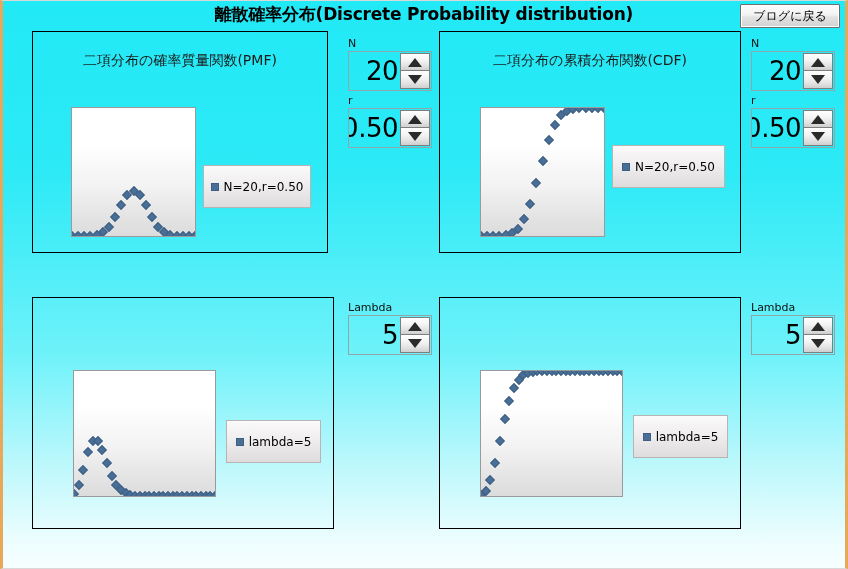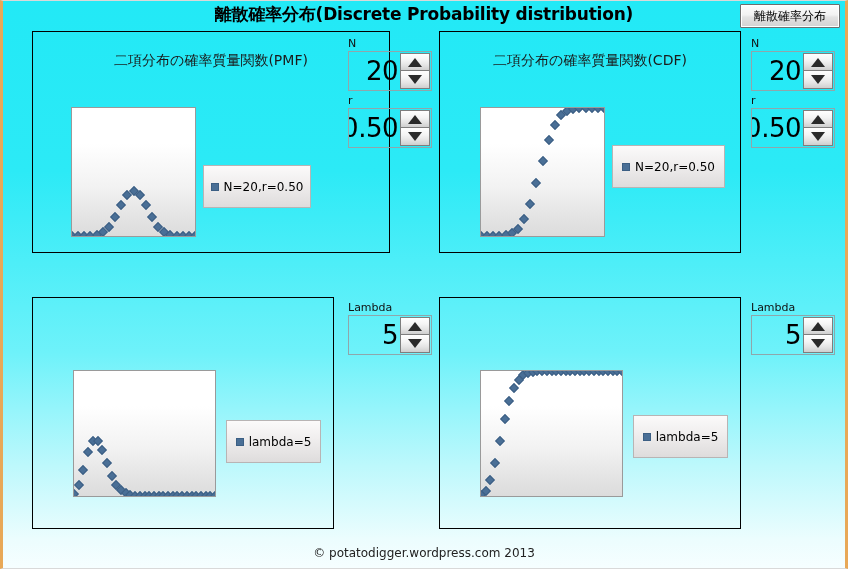--- a/index.html
+++ b/index.html
@@ -43,21 +43,21 @@
     box-sizing: border-box;
   }
 
   
   .panel {
     position: absolute;
     border: 1px solid #000;
     background: transparent;
     box-sizing: border-box;
   }
-  #panel-binom-pmf  { left: 29px;  top: 30px;  width: 358px; height: 222px; }
+  #panel-binom-pmf  { left: 29px;  top: 30px;  width: 296px; height: 222px; }
   #panel-binom-cdf  { left: 436px; top: 30px;  width: 302px; height: 222px; }
   #panel-pois-pmf   { left: 29px;  top: 296px; width: 302px; height: 232px; }
   #panel-pois-cdf   { left: 436px; top: 296px; width: 302px; height: 232px; }
 
   .chart-title {
     position: absolute; left: 0; top: 20px; width: 100%;
     text-align: center;
     font-size: 14px; color: #1a1a1a;
     white-space: nowrap;
   }
@@ -154,21 +154,21 @@
     font-size: 12px; color: #222;
   }
 </style>
 </head>
 <body>
 
 <div id="page">
 
   <div id="header">
     <div id="page-title">離散確率分布(Discrete Probability distribution)</div>
-    <div id="blog-button">離散確率分布</div>
+    <div id="blog-button">ブログに戻る</div>
   </div>
 
   <div class="panel" id="panel-binom-pmf">
     <div class="chart-title">二項分布の確率質量関数(PMF)</div>
     <div class="plot-wrap" style="left:38px; top:75px; width:125px; height:130px;">
       <div class="plot-area" id="plot-binomial-pmf" style="left:0; top:0; right:0; bottom:0;">
           <div class="dot" style="left: 0px; bottom: 0.000256px;"></div>
           <div class="dot" style="left: 6.15px; bottom: 0.004864px;"></div>
           <div class="dot" style="left: 12.3px; bottom: 0.046336px;"></div>
           <div class="dot" style="left: 18.45px; bottom: 0.278272px;"></div>
@@ -191,21 +191,21 @@
           <div class="dot" style="left: 123px; bottom: 0.000256px;"></div>
         </div>
     </div>
     <div class="legend" style="left:170px; top:133px; width:108px; height:43px;">
       <span class="legend-swatch"></span>
       <span>N=20,r=0.50</span>
     </div>
   </div>
 
   <div class="panel" id="panel-binom-cdf">
-    <div class="chart-title">二項分布の確率質量関数(CDF)</div>
+    <div class="chart-title">二項分布の累積分布関数(CDF)</div>
     <div class="plot-wrap" style="left:40px; top:75px; width:125px; height:130px;">
       <div class="plot-area" id="plot-binomial-cdf" style="left:0; top:0; right:0; bottom:0;">
           <div class="dot" style="left: 0px; bottom: 0.000128px;"></div>
           <div class="dot" style="left: 6.15px; bottom: 0.00256px;"></div>
           <div class="dot" style="left: 12.3px; bottom: 0.025728px;"></div>
           <div class="dot" style="left: 18.45px; bottom: 0.164864px;"></div>
           <div class="dot" style="left: 24.6px; bottom: 0.756352px;"></div>
           <div class="dot" style="left: 30.75px; bottom: 2.64896px;"></div>
           <div class="dot" style="left: 36.9px; bottom: 7.38035px;"></div>
           <div class="dot" style="left: 43.05px; bottom: 16.8433px;"></div>
@@ -397,15 +397,14 @@
         <div class="spin-btn">
             <span class="tri tri-up"></span>
           </div>
         <div class="spin-btn">
             <span class="tri tri-down"></span>
           </div>
       </div>
     </div>
   </div>
 
-  <div id="footer">© potatodigger.wordpress.com 2013</div>
 
 </div>
 
 </body></html>

